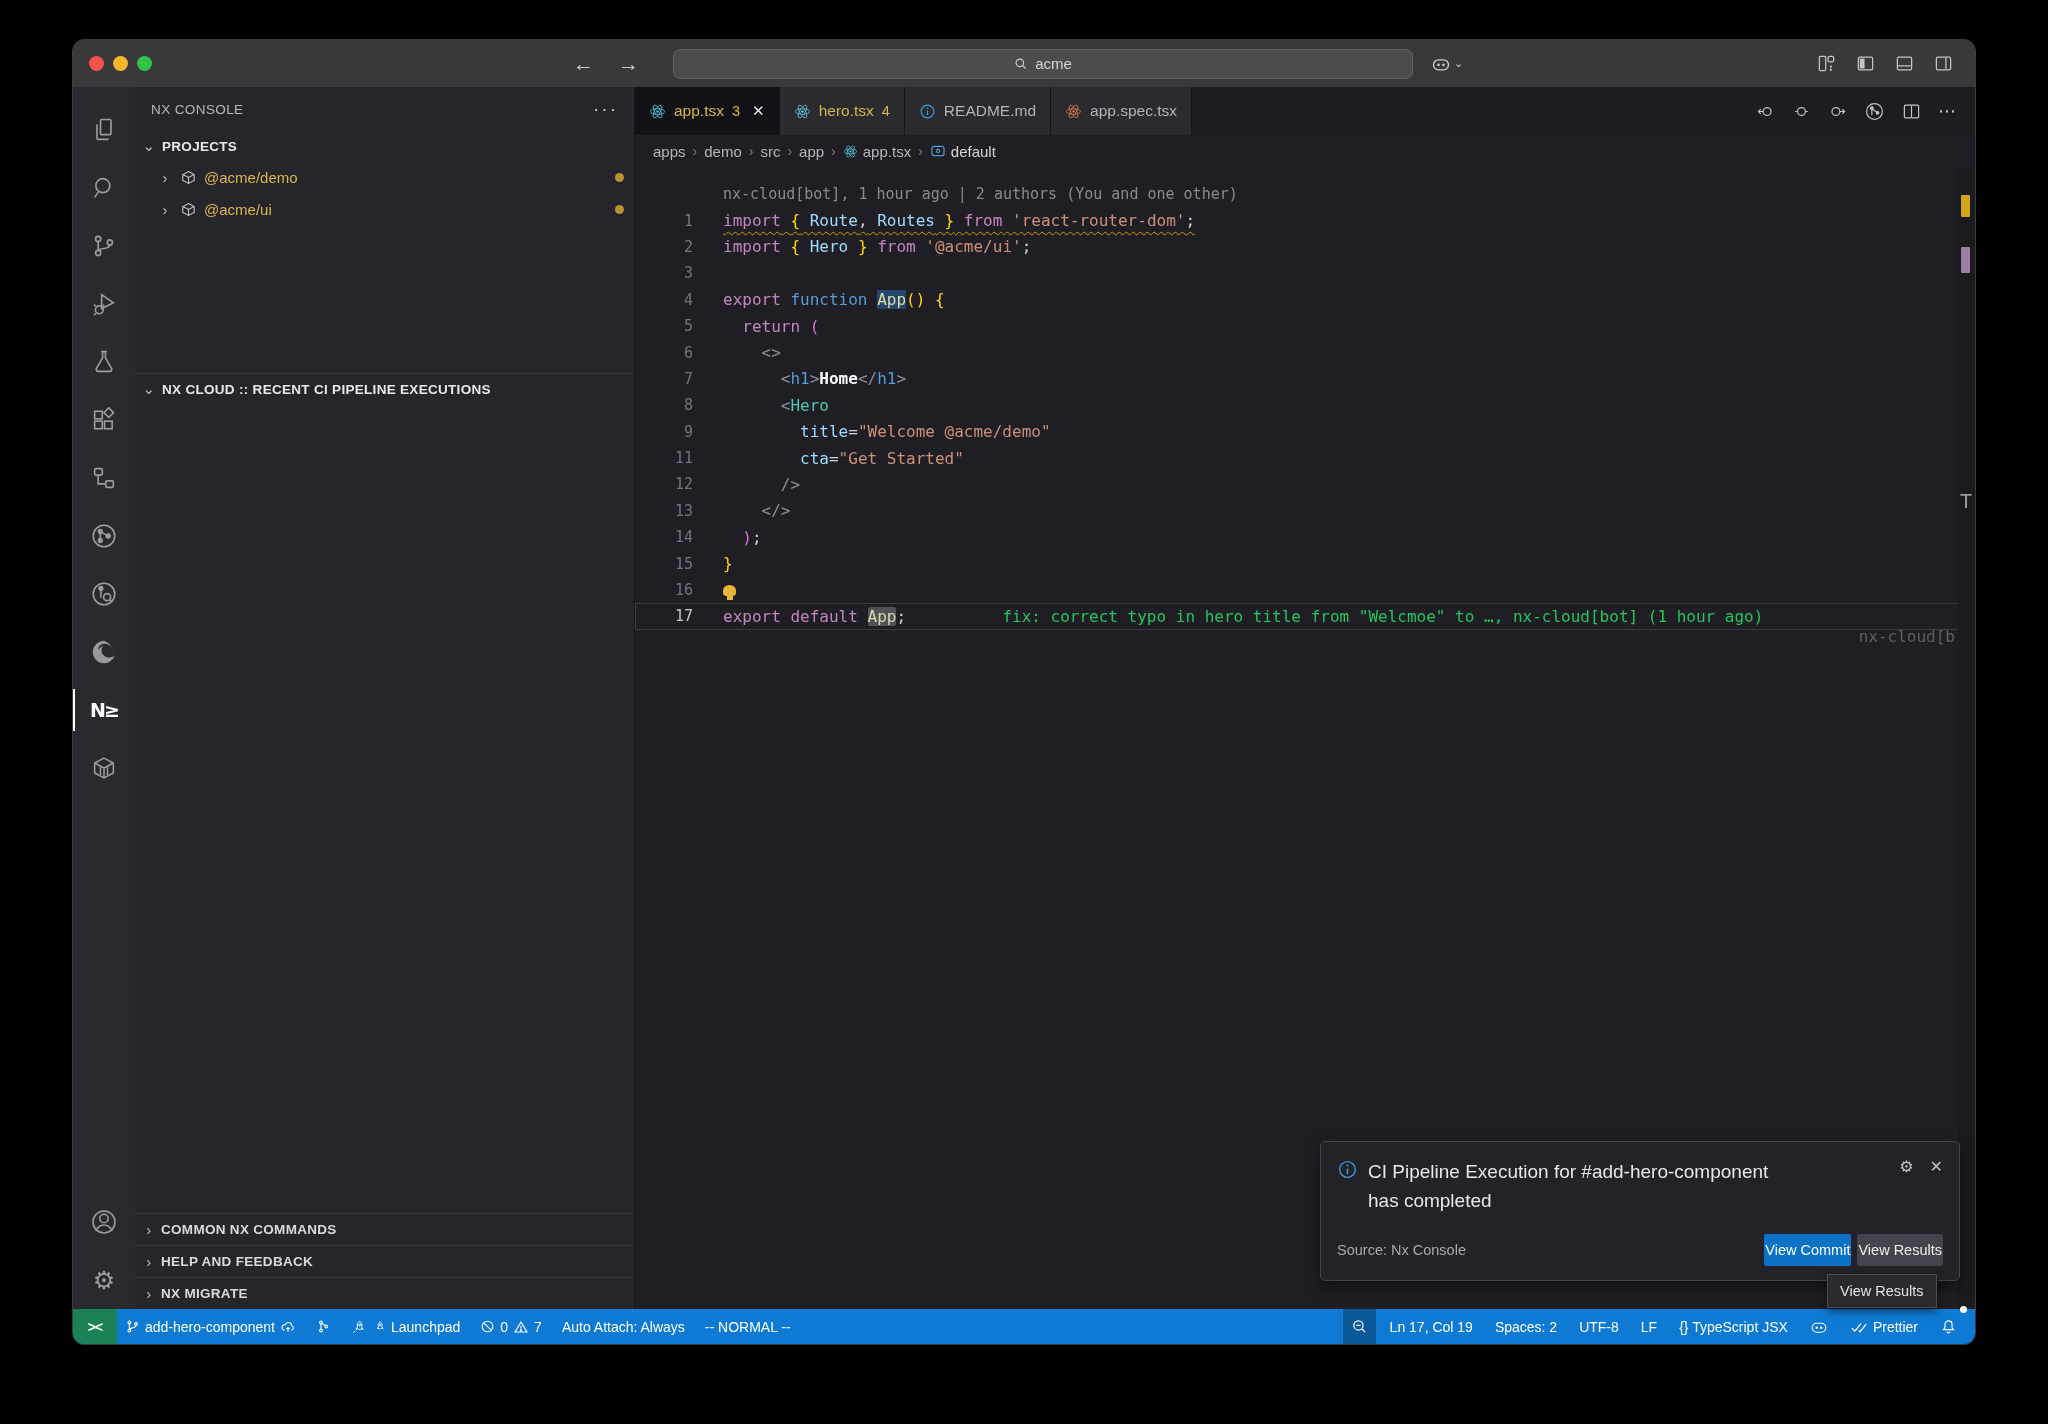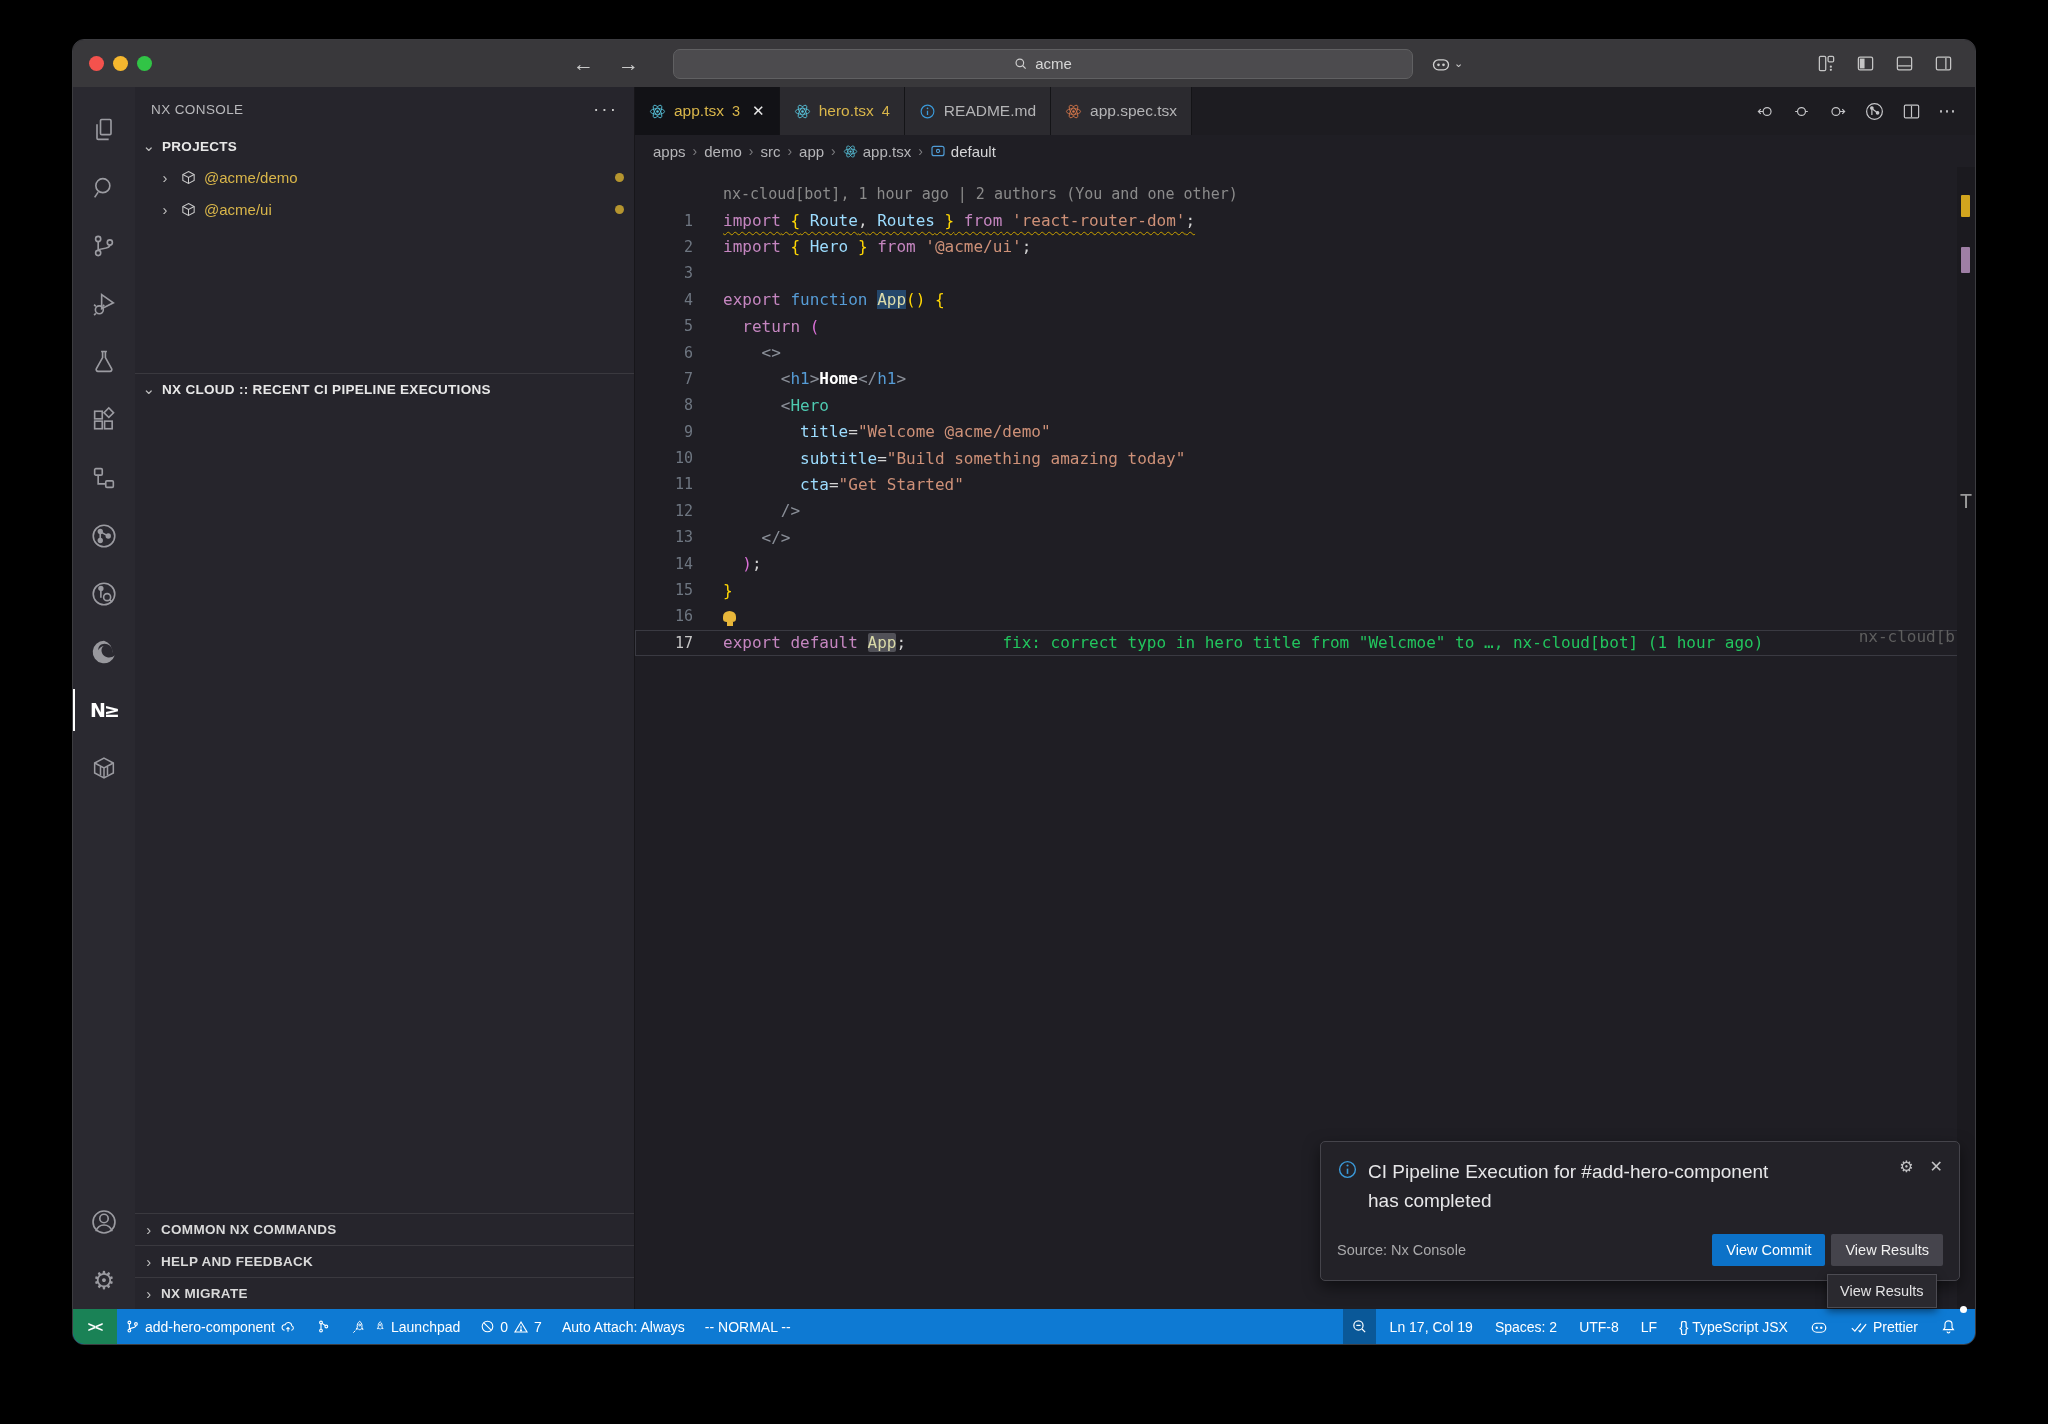--- a/index.html
+++ b/index.html
@@ -97,21 +97,21 @@
   
   .toast { position:absolute; left:1247px; top:1101px; width:640px; background:#232228;
            border:1px solid #45444b; border-radius:5px; box-shadow:0 6px 16px rgba(0,0,0,.5);
            padding:15px 16px 14px 16px; z-index:60; }
   .toast-head { display:flex; align-items:flex-start; gap:10px; }
   .toast-title { color:#e7e7e9; font-size:19px; line-height:1.55; width:430px; }
   .toast-actions-top { margin-left:auto; display:flex; gap:16px; color:#c2c2c4; font-size:16px; align-items:center; }
   .toast-bottom { display:flex; align-items:center; margin-top:18px; }
   .toast-source { color:#a9a9ab; font-size:14.5px; }
   .toast-btns { margin-left:auto; display:flex; gap:6px; }
-  .btn { height:32px; padding:0 14px; font-size:14.5px; display:flex; align-items:center; border-radius:2px; }
+  .btn { height:32px; padding:0 1px; font-size:14.5px; display:flex; align-items:center; border-radius:2px; }
   .btn.primary { background:#0c72c8; color:#fff; }
   .btn.secondary { background:#45444c; color:#f0f0f0; }
   .tooltip { position:absolute; left:1754px; top:1234px; background:#2a292f; border:1px solid #4c4b52;
              color:#e2e2e4; font-size:14.5px; padding:8px 12px; z-index:70; box-shadow:0 3px 8px rgba(0,0,0,.5); }
 
   
   .statusbar { height:35px; background:#0e7ad3; flex:none; display:flex; align-items:stretch; color:#fff; font-size:14px; z-index:40; }
   .sb-remote { width:44px; background:#1a8256; display:flex; align-items:center; justify-content:center;
                font-weight:bold; letter-spacing:-1px; font-size:14px; border-bottom-left-radius:11px; }
   .st-item { display:flex; align-items:center; gap:5px; padding:0 8px; }
@@ -440,21 +440,20 @@
             <div class="code-line blame-row"><span class="line-num"></span><span class="line-content">nx-cloud[bot], 1 hour ago | 2 authors (You and one other)</span></div>
             <div class="code-line"><span class="line-num">1</span><span class="line-content"><span class="squiggle"><span class="tk-kw">import</span><span class="tk-pu"> </span><span class="tk-br1">{</span><span class="tk-var"> Route</span><span class="tk-pu">,</span><span class="tk-var"> Routes</span><span class="tk-br1"> }</span><span class="tk-kw"> from</span><span class="tk-str"> 'react-router-dom'</span><span class="tk-pu">;</span></span></span></div>
             <div class="code-line"><span class="line-num">2</span><span class="line-content"><span class="tk-kw">import</span><span class="tk-pu"> </span><span class="tk-br1">{</span><span class="tk-var"> Hero</span><span class="tk-br1"> }</span><span class="tk-kw"> from</span><span class="tk-str"> '@acme/ui'</span><span class="tk-pu">;</span></span></div>
             <div class="code-line"><span class="line-num">3</span><span class="line-content"></span></div>
             <div class="code-line"><span class="line-num">4</span><span class="line-content"><span class="tk-kw">export</span><span class="tk-type"> function</span><span class="tk-pu"> </span><span class="tk-fnsel">App</span><span class="tk-br1">()</span><span class="tk-pu"> </span><span class="tk-br1">{</span></span></div>
             <div class="code-line"><span class="line-num">5</span><span class="line-content"><span class="tk-kw">  return</span><span class="tk-br2"> (</span></span></div>
             <div class="code-line"><span class="line-num">6</span><span class="line-content"><span class="tk-dim">    &lt;&gt;</span></span></div>
             <div class="code-line"><span class="line-num">7</span><span class="line-content"><span class="tk-dim">      &lt;</span><span class="tk-tag">h1</span><span class="tk-dim">&gt;</span><span class="tk-txt">Home</span><span class="tk-dim">&lt;/</span><span class="tk-tag">h1</span><span class="tk-dim">&gt;</span></span></div>
             <div class="code-line"><span class="line-num">8</span><span class="line-content"><span class="tk-dim">      &lt;</span><span class="tk-comp">Hero</span></span></div>
             <div class="code-line"><span class="line-num">9</span><span class="line-content"><span class="tk-var">        title</span><span class="tk-pu">=</span><span class="tk-str">"Welcome @acme/demo"</span></span></div>
-            <div class="code-line"><span class="line-num">10</span><span class="line-content"><span class="tk-var">        subtitle</span><span class="tk-pu">=</span><span class="tk-str">"Build something amazing today"</span></span></div>
             <div class="code-line"><span class="line-num">11</span><span class="line-content"><span class="tk-var">        cta</span><span class="tk-pu">=</span><span class="tk-str">"Get Started"</span></span></div>
             <div class="code-line"><span class="line-num">12</span><span class="line-content"><span class="tk-dim">      /&gt;</span></span></div>
             <div class="code-line"><span class="line-num">13</span><span class="line-content"><span class="tk-dim">    &lt;/&gt;</span></span></div>
             <div class="code-line"><span class="line-num">14</span><span class="line-content"><span class="tk-br2">  )</span><span class="tk-pu">;</span></span></div>
             <div class="code-line"><span class="line-num">15</span><span class="line-content"><span class="tk-br1">}</span></span></div>
             <div class="code-line"><span class="line-num">16</span><span class="line-content"><span class="bulb"></span></span></div>
             <div class="code-line current"><span class="line-num cur">17</span><span class="line-content"><span class="tk-kw">export</span><span class="tk-kw"> default</span><span class="tk-pu"> </span><span class="tk-fnhl">App</span><span class="tk-pu">;</span><span class="tk-blame">          fix: correct typo in hero title from "Welcmoe" to …, nx-cloud[bot] (1 hour ago)</span></span></div>
           </div>
         <div class="right-blame-clip">nx-cloud[b</div>
         <div class="overview-ruler">

